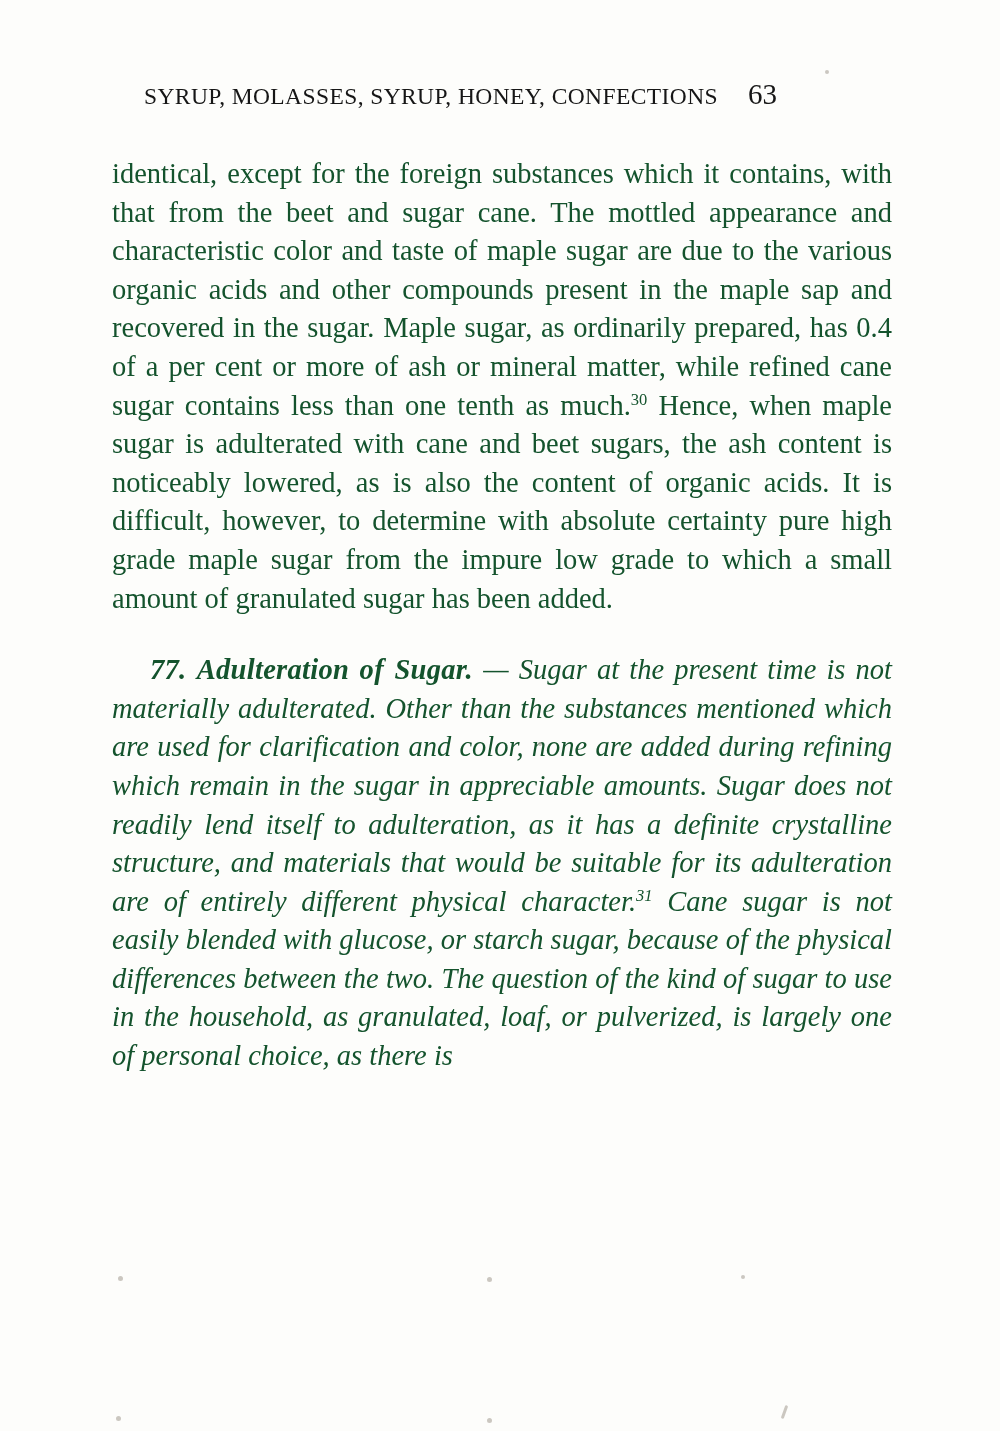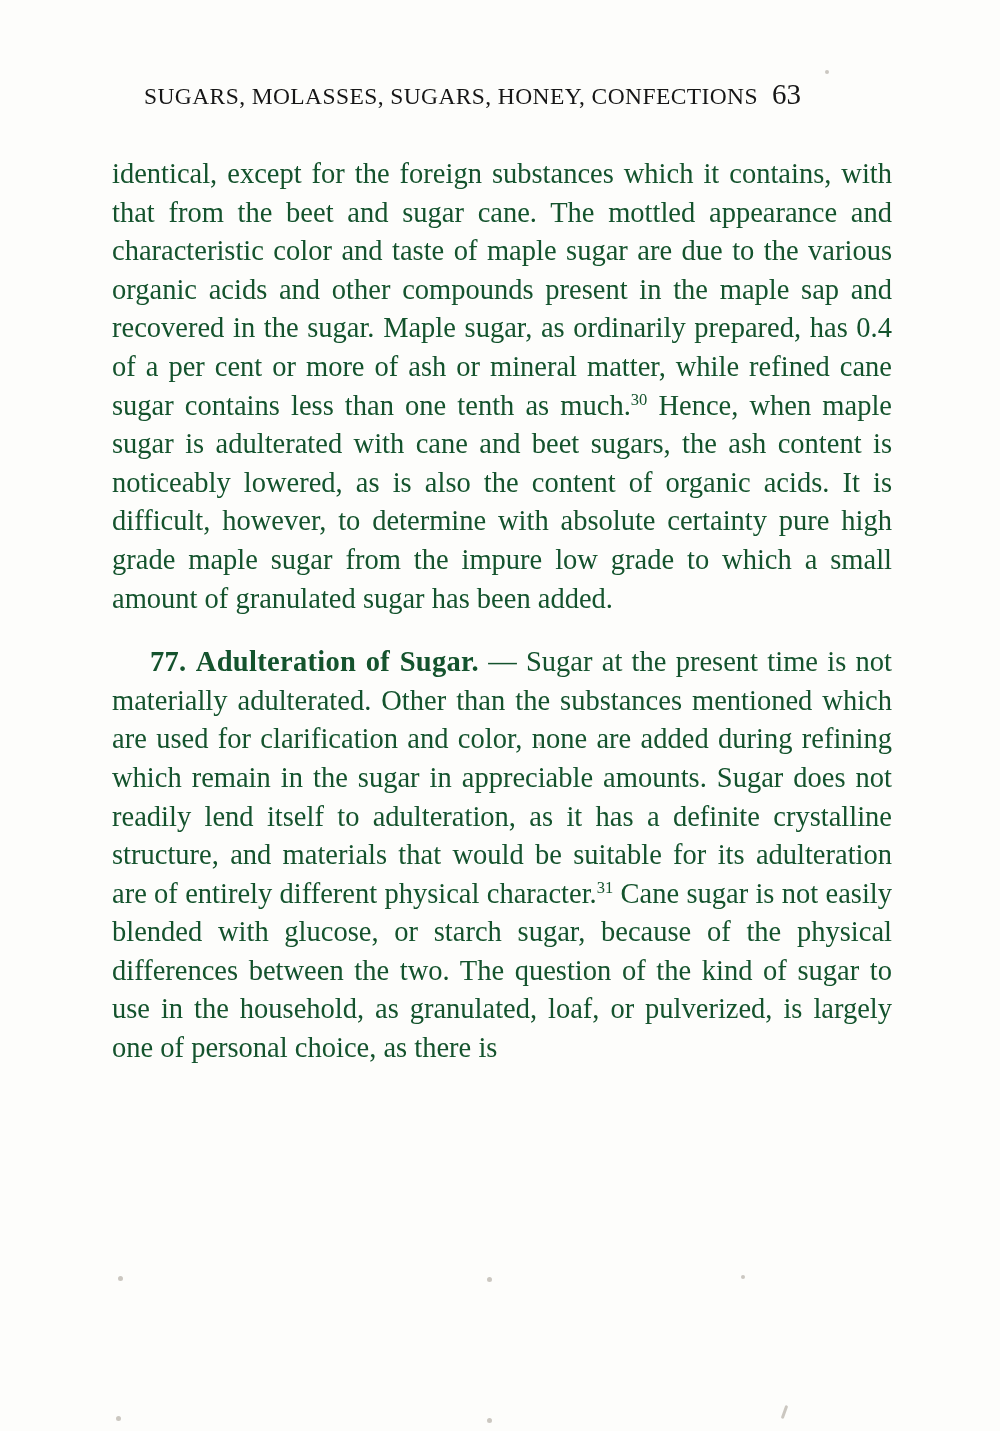--- a/index.html
+++ b/index.html
@@ -35,35 +35,36 @@
   }
   .running-head .title {
     font-variant: small-caps;
     font-size: 23.5px;
     letter-spacing: 0.4px;
     white-space: nowrap;
     color: #161616;
   }
   .running-head .folio {
     font-size: 29px;
-    margin-left: 14px;
+    margin-left: 30px;
     color: #161616;
   }
   p.body-text {
     margin: 0;
     text-align: justify;
     text-justify: inter-word;
     font-size: 28.5px;
     line-height: 38.6px;
     color: #14532d;
     -webkit-hyphens: none;
     hyphens: none;
   }
   p.body-text + p.body-text {
-    margin-top: 25px;
+    margin-top: 33px;
+    font-style: italic;
   }
   .indent {
     display: inline-block;
     width: 38px;
   }
   .run-in {
     font-weight: bold;
     letter-spacing: 0.3px;
   }
   sup {
@@ -88,21 +89,21 @@
   .s8 { left: 825px;  top: 70px;   width: 4px; height: 4px; }
 </style>
 </head>
 <body>
 
 <div class="page">
 
   <div class="page-inner">
 
     <div class="running-head">
-      <span class="title">SUGARS, MOLASSES, SUGARS, HONEY, CONFECTIONS</span>
+      <span class="title">SYRUP, MOLASSES, SYRUP, HONEY, CONFECTIONS</span>
       <span class="folio">63</span>
     </div>
 
     <p class="body-text"><span>identical, except for the foreign substances which it contains, with that from the beet and sugar cane.   The mottled appearance and characteristic color and taste of maple sugar are due to the various organic acids and other compounds present in the maple sap and recovered in the sugar.   Maple sugar, as ordinarily prepared, has 0.4 of a per cent or more of ash or mineral matter, while refined cane sugar contains less than one tenth as much.</span><sup>30</sup><span> Hence, when maple sugar is adulterated with cane and beet sugars, the ash content is noticeably lowered, as is also the content of organic acids.   It is difficult, however, to determine with absolute certainty pure high grade maple sugar from the impure low grade to which a small amount of granulated sugar has been added.</span></p>
 
     <p class="body-text"><span class="indent"></span><span class="run-in">77.</span> <span class="run-in">Adulteration of Sugar.</span> <span>—</span><span> Sugar at the present time is not materially adulterated.   Other than the substances mentioned which are used for clarification and color, none are added during refining which remain in the sugar in appreciable amounts.   Sugar does not readily lend itself to adulteration, as it has a definite crystalline structure, and materials that would be suitable for its adulteration are of entirely different physical character.</span><sup>31</sup><span>   Cane sugar is not easily blended with glucose, or starch sugar, because of the physical differences between the two.   The question of the kind of sugar to use in the household, as granulated, loaf, or pulverized, is largely one of personal choice, as there is</span></p>
 
   </div>
 
   <span class="speck s1"></span>

